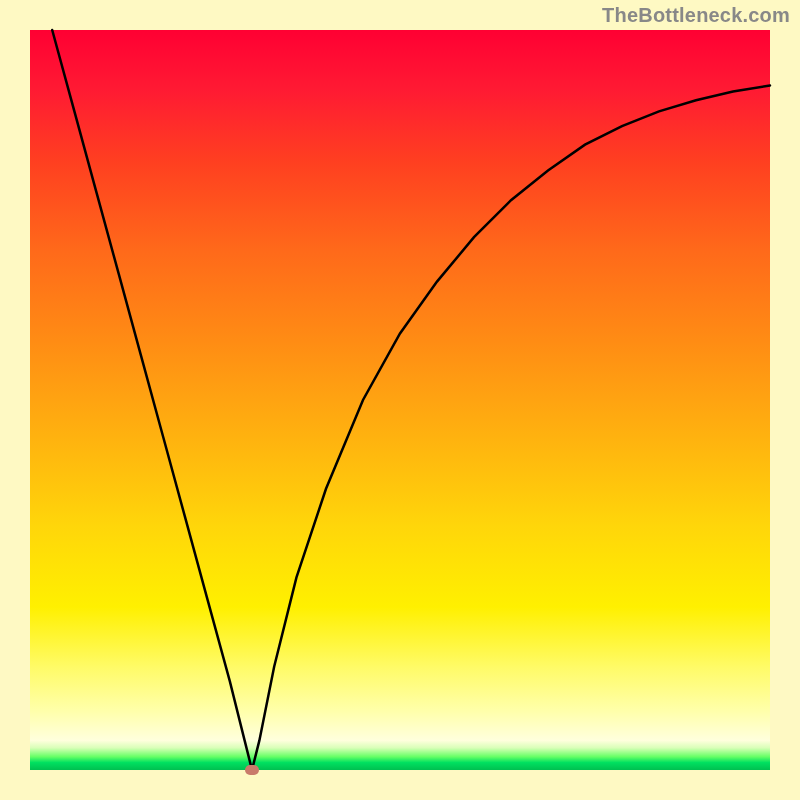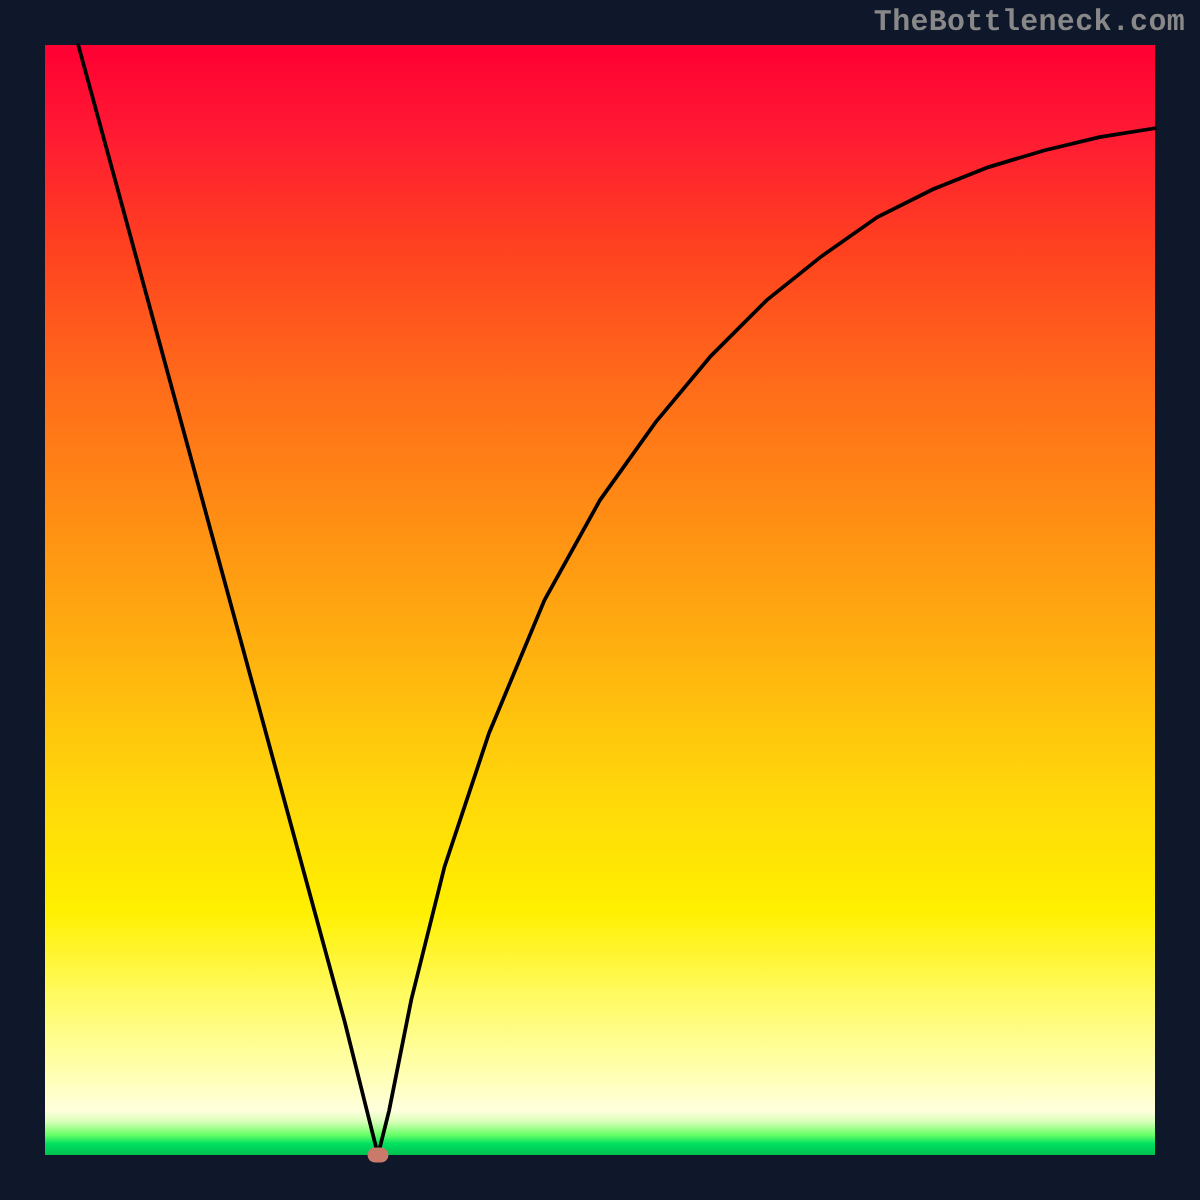--- a/index.html
+++ b/index.html
@@ -8,22 +8,21 @@
     width: 800px;
     height: 800px;
     background: #000;
     font-family: Arial, Helvetica, sans-serif;
     overflow: hidden;
   }
   .frame {
     position: relative;
     width: 800px;
     height: 800px;
-    background: #0f172a;
-    font-family: Liberation Mono, monospace;
+    background: #fef9c3;
   }
   .plot {
     position: absolute;
     left: 30px;
     top: 30px;
     width: 740px;
     height: 740px;
     background: linear-gradient(to bottom,
       #ff0033 0%,
       #ff1a33 8%,

